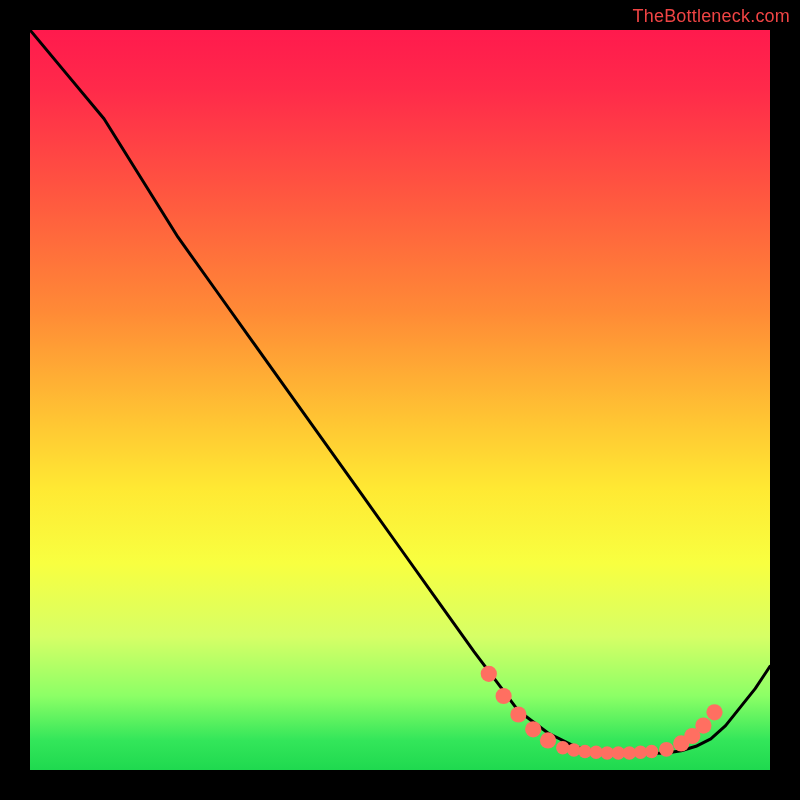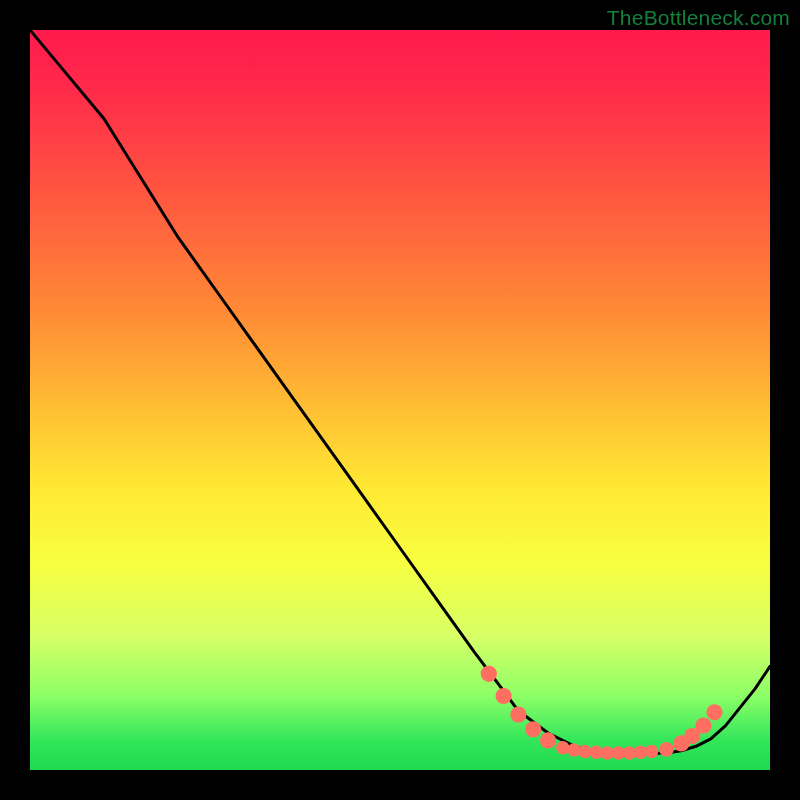--- a/index.html
+++ b/index.html
@@ -44,22 +44,22 @@
     left: 0;
     top: 0;
     width: 740px;
     height: 740px;
     pointer-events: none;
   }
   .watermark {
     position: absolute;
     top: 6px;
     right: 10px;
-    color: #15803d;
-    font-size: 21px;
+    color: #ef4444;
+    font-size: 18px;
     letter-spacing: 0.2px;
     user-select: none;
   }
 </style>
 </head>
 <body>
 
 <div class="frame">
   <div class="plot">
     <svg class="curve" viewBox="0 0 740 740" preserveAspectRatio="none">

